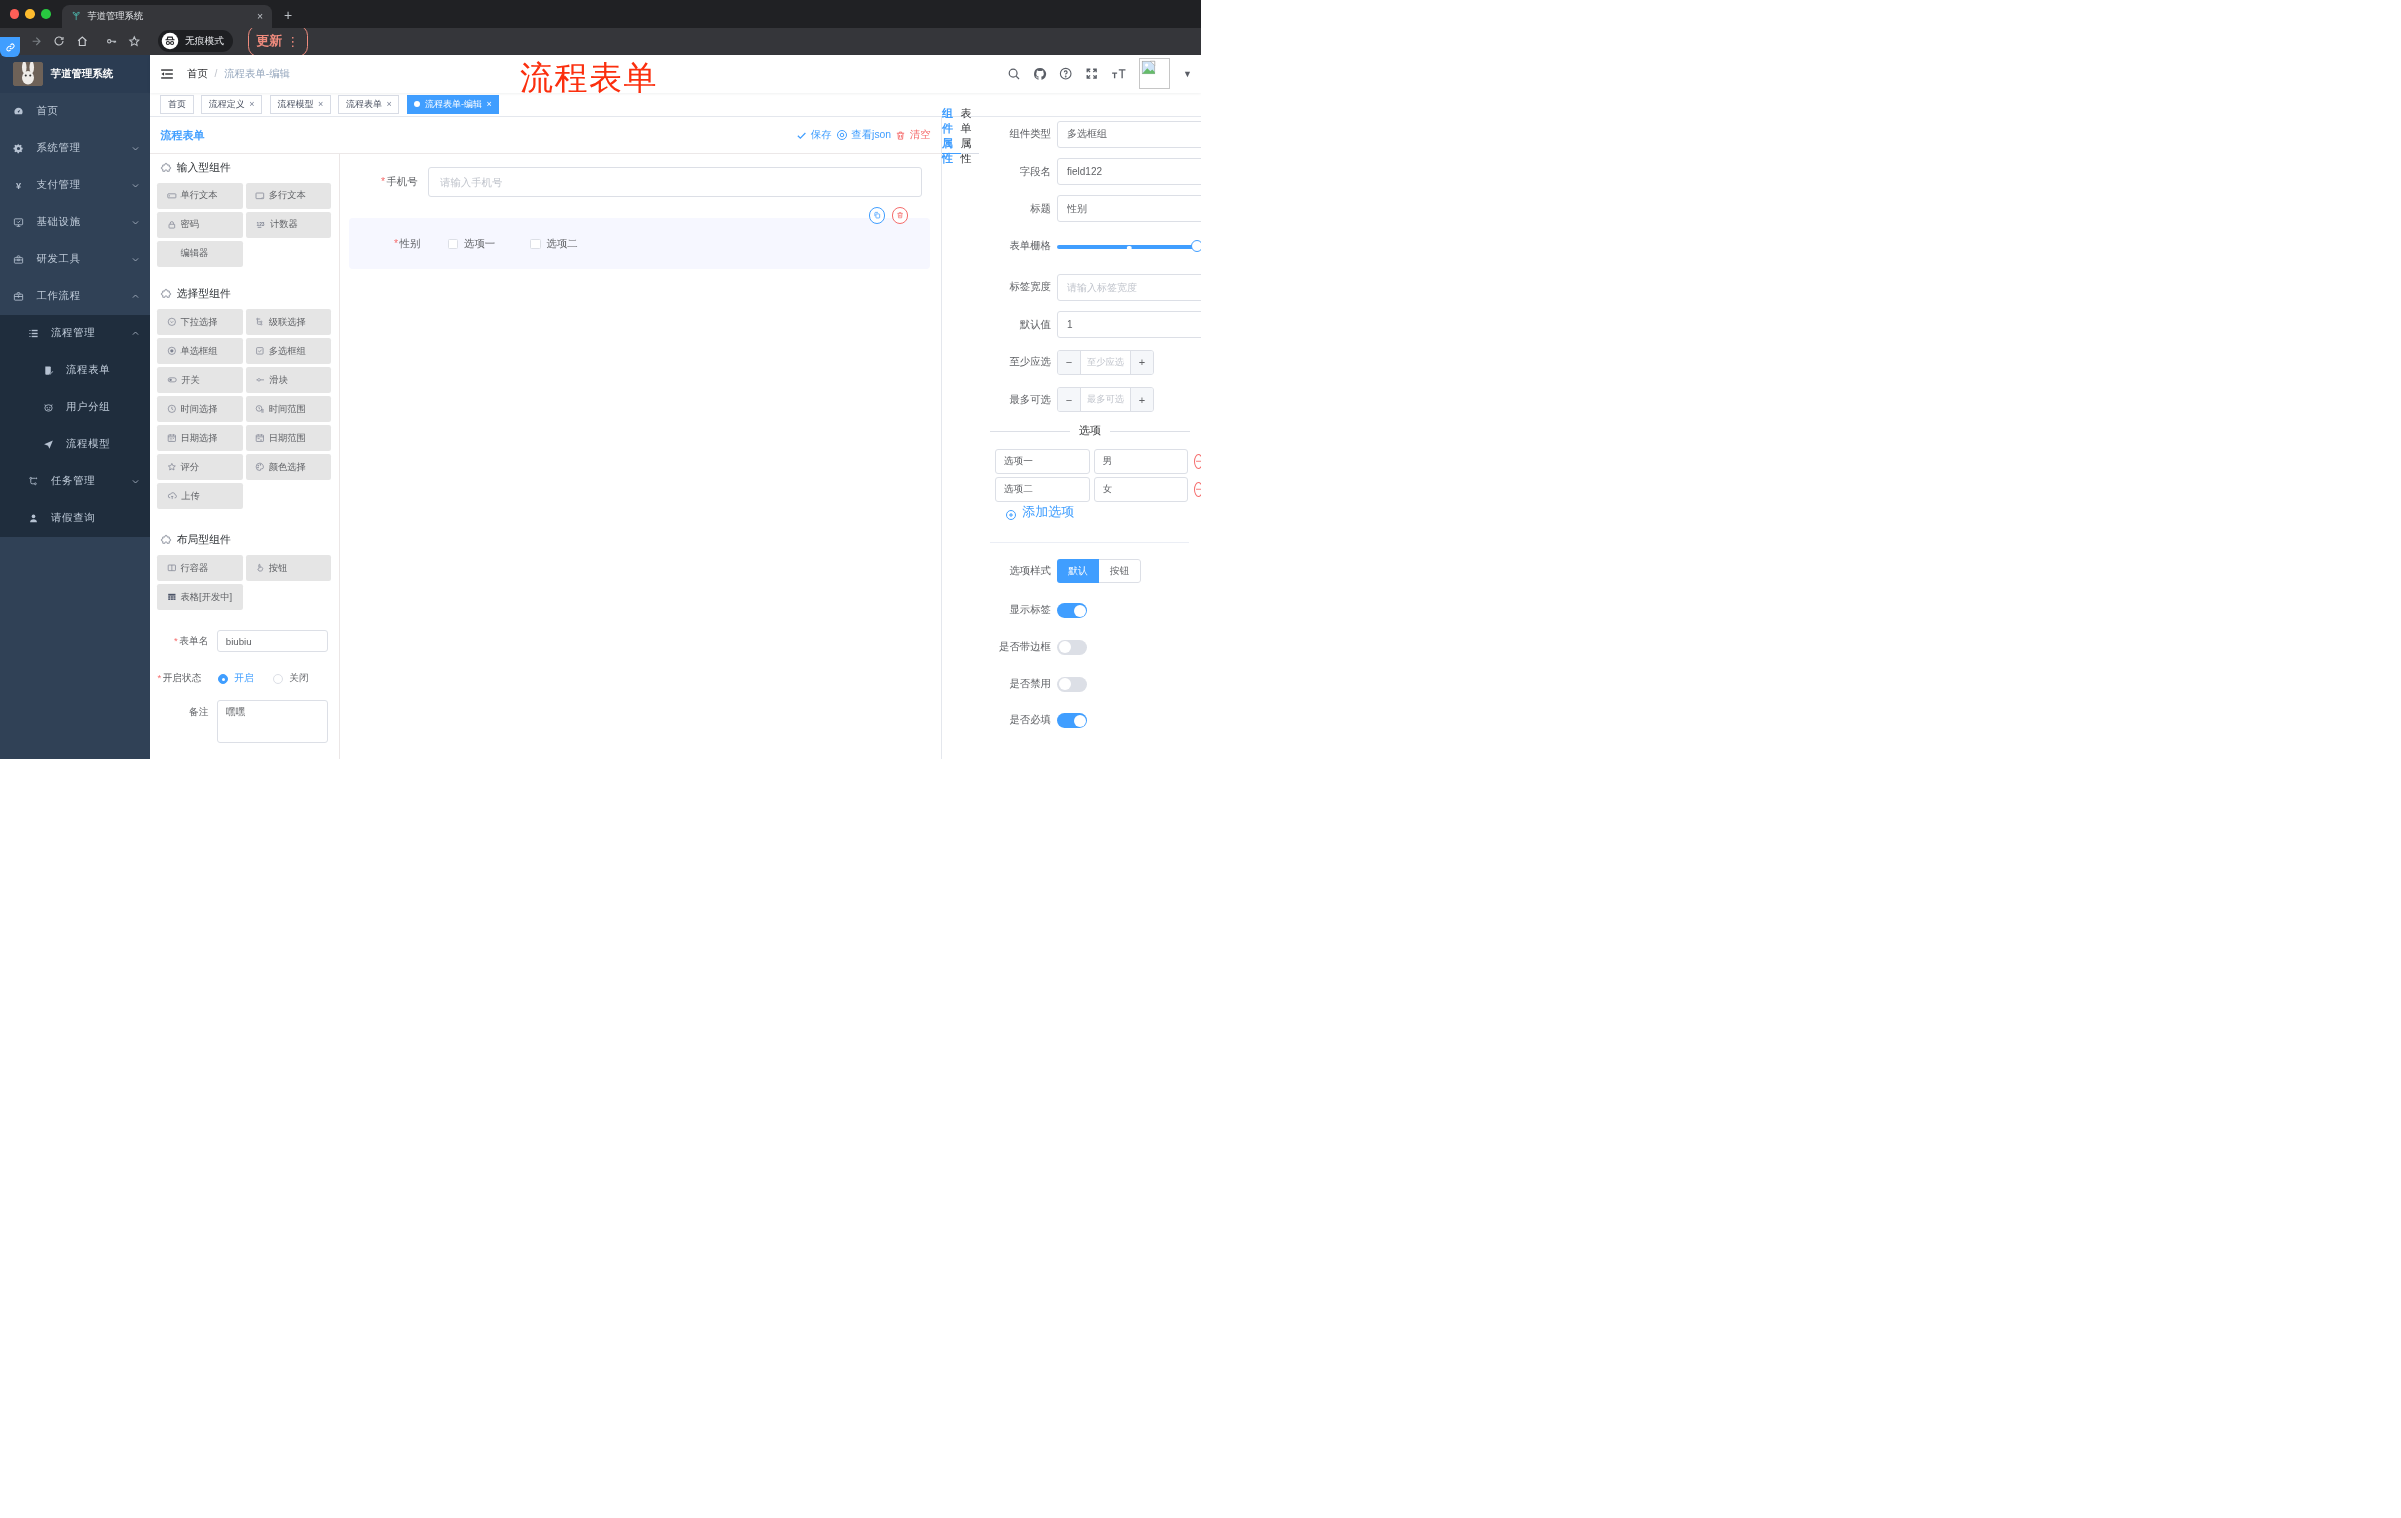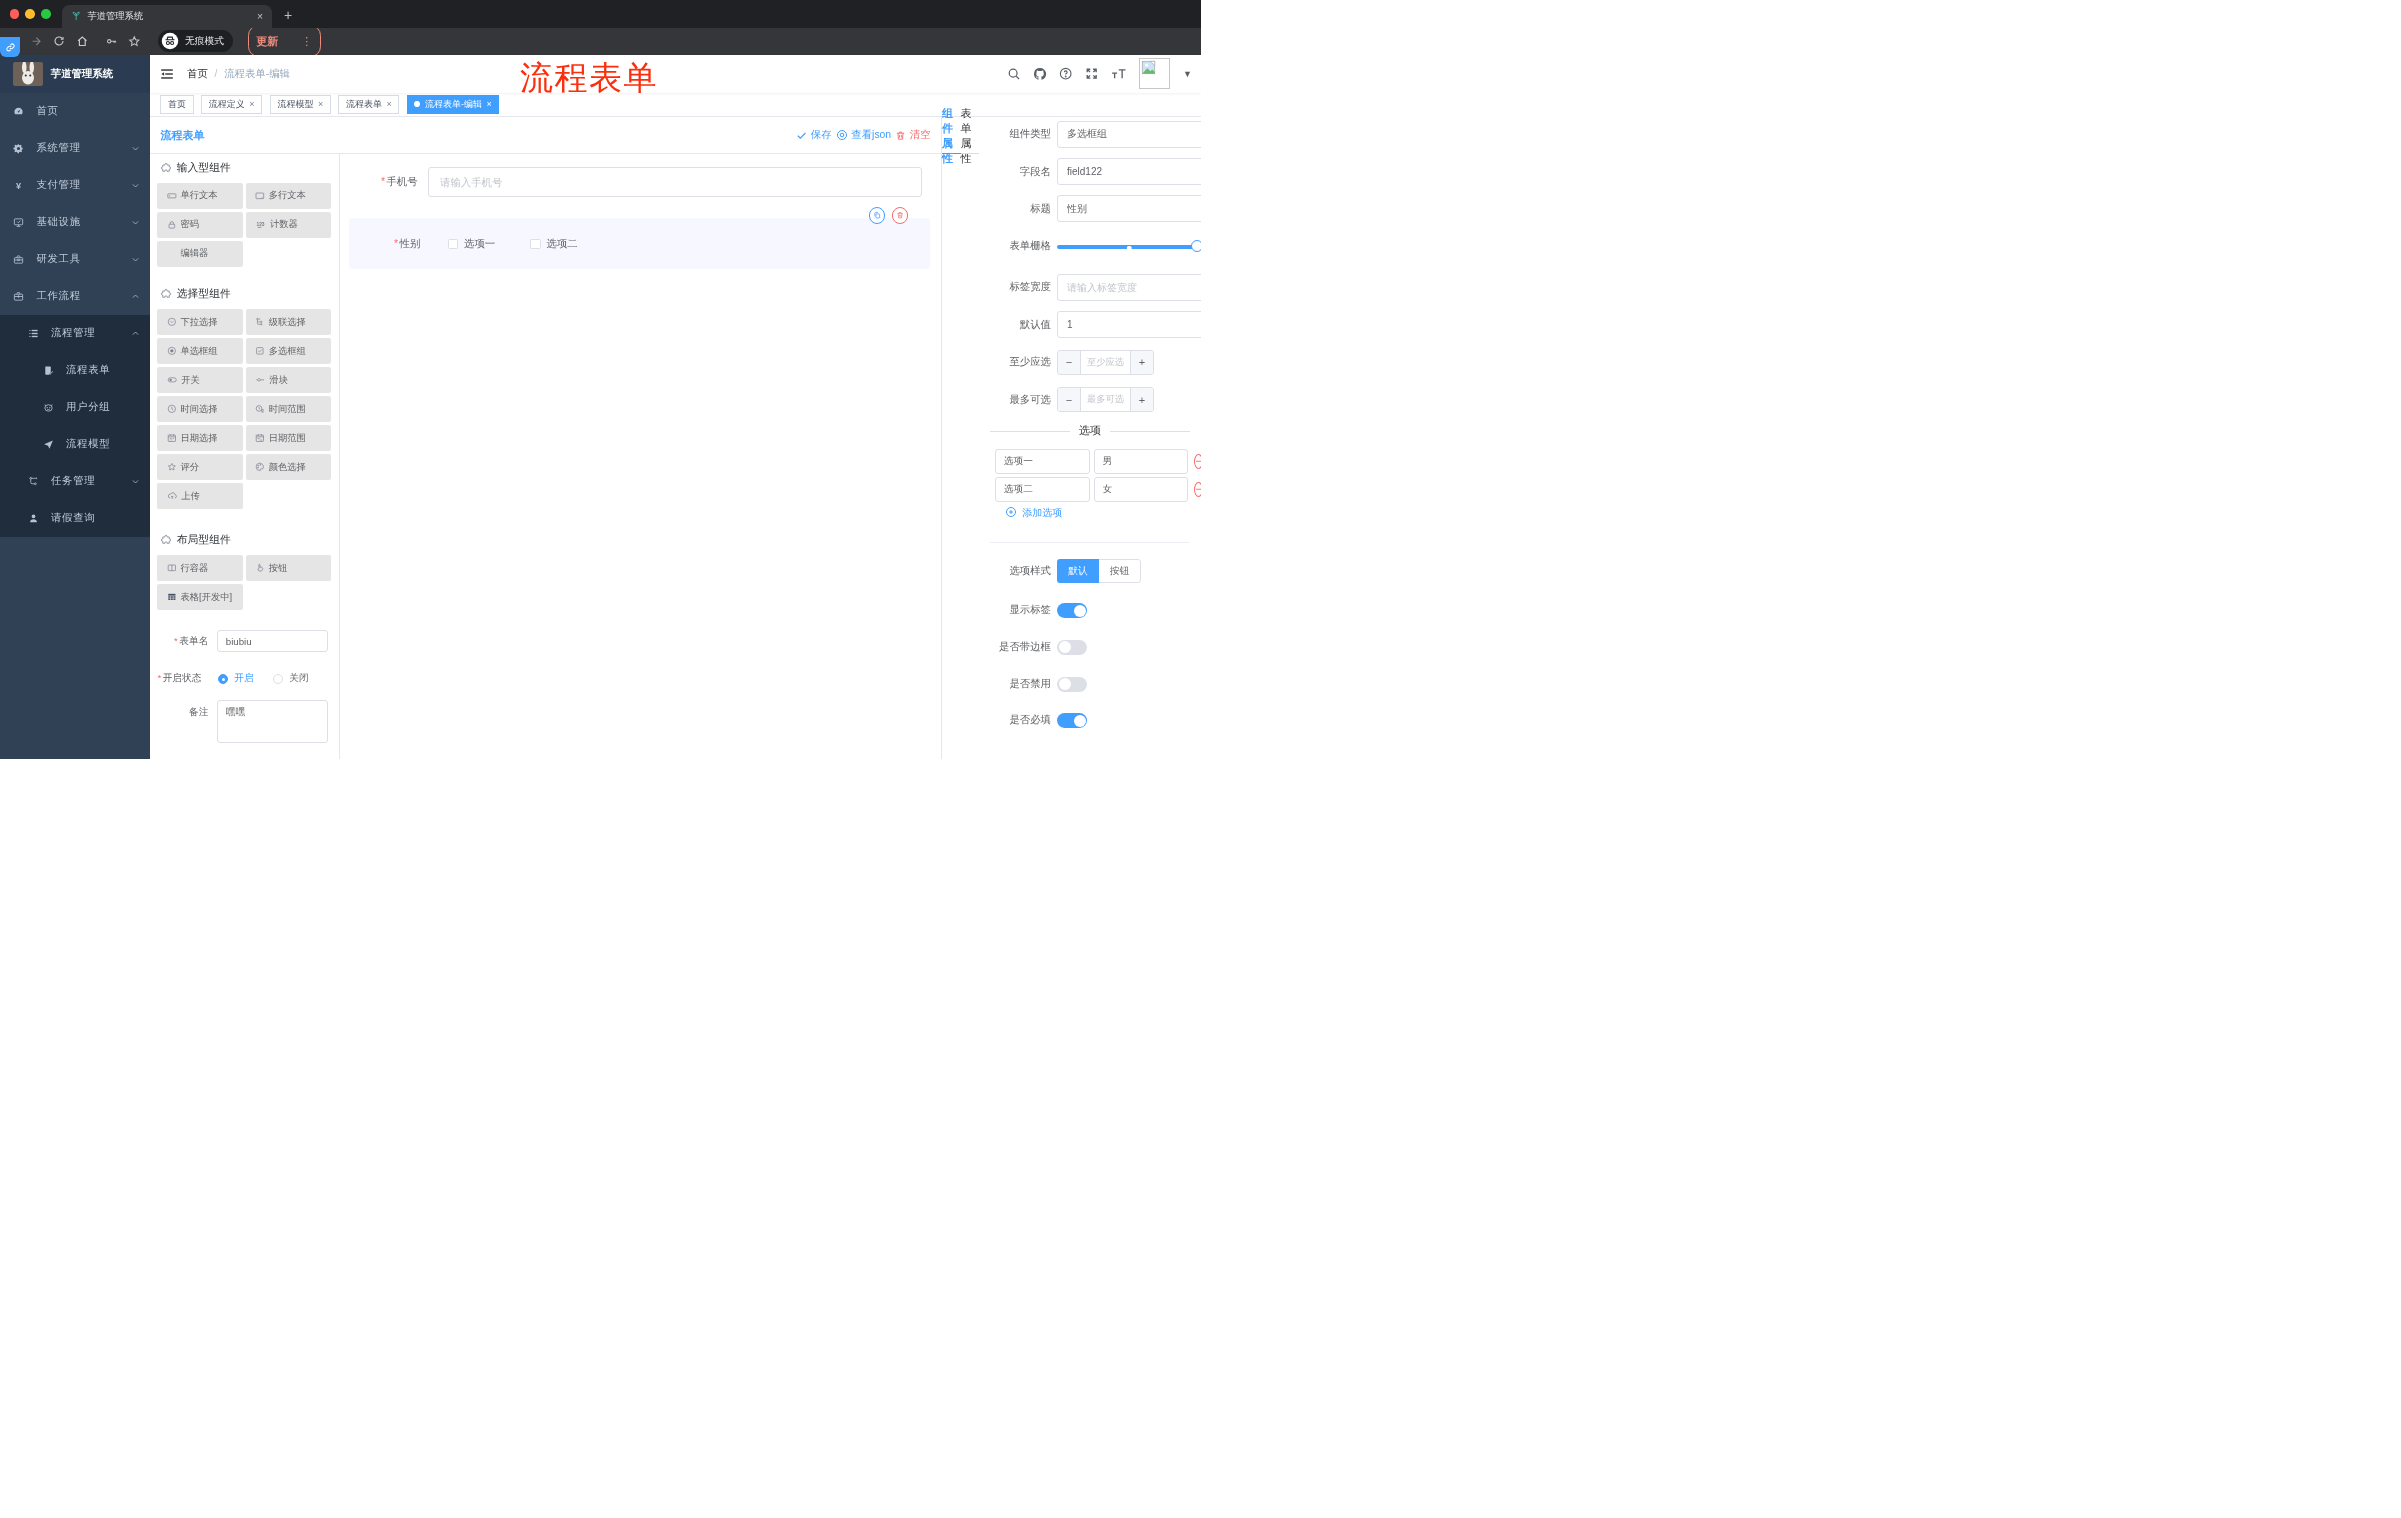--- a/index.html
+++ b/index.html
@@ -12,21 +12,21 @@
   .tl{width:9.7px;height:9.7px;border-radius:50%}
   .btab{position:absolute;left:62px;top:4.5px;width:210px;height:23px;background:#35363a;border-radius:7.4px 7.4px 0 0;display:flex;align-items:center;padding:0 9px;color:#e8eaed;font-size:9.3px;gap:6px}
   .btab .x{margin-left:auto;color:#bdc1c6;font-size:10.4px;cursor:pointer}
   .newtab{position:absolute;left:284px;top:7.4px;color:#bdc1c6;font-size:14px;line-height:16.3px}
   .urlbar{height:27px;background:#35363a;display:flex;align-items:center;padding:0 7.4px;gap:10.4px}
   .nav-ic{color:#c7cace}
   .pill{height:20px;background:#202124;border-radius:10.4px;display:flex;align-items:center;padding:0 10.4px;font-size:9.3px;color:#9aa0a6;gap:5.2px;width:918px}
   .pill .host{color:#e8eaed}
   .pill .sep{width:0.7px;height:11px;background:#5f6368;margin:0 4.5px}
   .chip-incog{height:21.5px;border-radius:11px;background:#1e1f22;display:flex;align-items:center;gap:6px;padding:0 9px 0 3px;color:#e8eaed;font-size:9.7px}
-  .chip-upd{height:32px;border-radius:10.4px;border:1.1px solid #ef8b7d;display:flex;align-items:center;gap:23px;padding:0 7.4px;color:#ef8b7d;font-size:11px;font-weight:bold}
+  .chip-upd{height:32px;border-radius:10.4px;border:1.1px solid #ef8b7d;display:flex;align-items:center;gap:4px;padding:0 7.4px;color:#ef8b7d;font-size:13px;font-weight:bold}
   
   .app{display:flex;height:705px}
   .sidebar{width:150px;background:#304156;color:#bfcbd9;flex:0 0 150px;display:flex;flex-direction:column}
   .logo-row{height:38px;display:flex;align-items:center;gap:7.4px;padding:0 0 0 13.4px;background:#2b3c52}
   .logo-img{width:30px;height:24px;border-radius:3px;background:#7a6a5d;position:relative;overflow:hidden}
   .logo-title{color:#fff;font-size:10.4px;font-weight:bold}
   .mi{height:37px;display:flex;align-items:center;font-size:10.4px;position:relative;cursor:pointer;padding-left:13.4px;gap:12px}
   .mi .lbl{letter-spacing:0.7px}
   .chev{position:absolute;right:10.4px;color:#a3aebd}
   .submenu{background:#1f2d3d}
@@ -120,21 +120,21 @@
   
   .odiv{display:flex;align-items:center;margin:9px 11px 0 11px;height:15px;gap:9px}
   .odiv .ln{flex:1;height:0.7px;background:#dcdfe6}
   .odiv .tx{font-size:11px;color:#303133}
   .opt-row{display:flex;align-items:center;margin-top:10.4px;padding-left:10.4px;gap:6px;height:25px}
   .opt-row.second{margin-top:3px}
   .drag{color:#606266;cursor:grab}
   .oin{width:95px;height:25px;border:0.7px solid #dcdfe6;border-radius:3px;font-size:9.7px;color:#606266;padding:0 7.4px;font-family:inherit;outline:none}
   .oin.v{width:94px;margin-left:-2.2px}
   .mcir{width:15px;height:15px;border-radius:50%;border:1.1px solid #f56c6c;color:#f56c6c;display:flex;align-items:center;justify-content:center;cursor:pointer}
-  .addopt{display:flex;align-items:flex-start;gap:5.2px;color:#409eff;font-size:10px;margin:3.7px 0 0 26px;height:15px;cursor:pointer}
+  .addopt{display:flex;align-items:flex-end;gap:5.2px;color:#409eff;font-size:13px;margin:3.7px 0 0 26px;height:15px;cursor:pointer}
   .hr2{height:0.7px;background:#ebeef5;margin:21px 12px 0 11px}
   
   .seg{display:flex;margin-left:6px;height:24px;border-radius:3px;overflow:hidden}
   .seg .s{width:42px;display:flex;align-items:center;justify-content:center;font-size:9.7px;cursor:pointer}
   .seg .s.on{background:#409eff;color:#fff}
   .seg .s.off{background:#fff;color:#606266;border:0.7px solid #dcdfe6;border-left:none;border-radius:0 3px 3px 0}
   .swrow{display:flex;align-items:flex-start;height:27px;margin-bottom:9.7px}
   .toggle{margin-left:6px;width:30px;height:15px;border-radius:7.4px;position:relative;cursor:pointer}
   .toggle.on{background:#409eff}
   .toggle.off{background:#dcdfe6}

